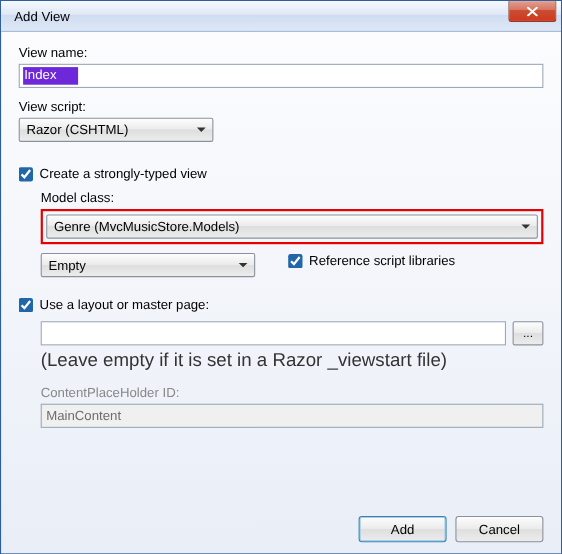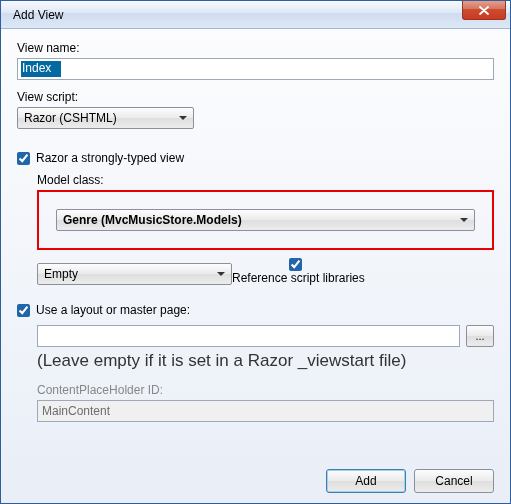--- a/index.html
+++ b/index.html
@@ -65,25 +65,25 @@
       font-size: 12px;
       background: #fff;
       outline: none;
       margin-bottom: 10px;
     }
     .text-input.disabled {
       background: #f0f0f0;
       color: #6d6d6d;
     }
     .selected-text {
-      background: #0369a1;
+      background: #6d28d9;
       color: #fff;
       display: block;
       height: 100%;
-      width: 40px;
+      width: 50px;
       padding: 0 1px;
     }
     .combo {
       position: relative;
       height: 22px;
       border: 1px solid #8a919c;
       background: linear-gradient(to bottom, #fdfdfd 0%, #ebebeb 48%, #dedede 49%, #ececec 100%);
       border-radius: 2px;
       display: flex;
       align-items: center;
@@ -98,43 +98,43 @@
       right: 6px;
       top: 50%;
       transform: translateY(-50%);
       width: 0; height: 0;
       border-left: 4px solid transparent;
       border-right: 4px solid transparent;
       border-top: 4px solid #333;
     }
     .highlight-box {
       border: 2px solid #e60000;
-      padding: 17px;
+      padding: 3px;
       margin-bottom: 8px;
-      font-weight: bold;
     }
     .combo.full { width: 100%; margin-bottom: 0; }
     .indent { margin-left: 20px; }
     .checkrow {
       display: flex;
       align-items: center;
       margin-bottom: 8px;
     }
     .checkrow input[type="checkbox"] {
       width: 13px;
       height: 13px;
       margin-right: 6px;
       accent-color: #2266aa;
     }
     .scaffold-row {
       display: flex;
-      align-items: flex-end;
+      align-items: flex-start;
+      gap: 30px;
     }
     .scaffold-row .combo { margin-bottom: 0; }
-    .scaffold-row .checkrow { margin-bottom: 0; flex-direction: column; }
+    .scaffold-row .checkrow { margin-bottom: 0; }
     .browse-row {
       display: flex;
       gap: 6px;
       margin-bottom: 4px;
     }
     .browse-row .text-input { flex: 1; margin-bottom: 0; }
     .browse-btn {
       width: 28px;
       height: 22px;
       border: 1px solid #8a919c;
@@ -196,21 +196,21 @@
     <label class="label">View script:</label>
     <div class="combo w220">
       <span>Razor (CSHTML)</span>
       <span class="arrow"></span>
     </div>
 
     <div class="gap-lg"></div>
 
     <div class="checkrow">
       <input type="checkbox" checked="" style="">
-      <span>Razor a strongly-typed view</span>
+      <span>Create a strongly-typed view</span>
     </div>
 
     <div class="indent">
 
       <label class="label">Model class:</label>
       <div class="highlight-box">
         <div class="combo full">
           <span>Genre (MvcMusicStore.Models)</span>
           <span class="arrow"></span>
         </div>

